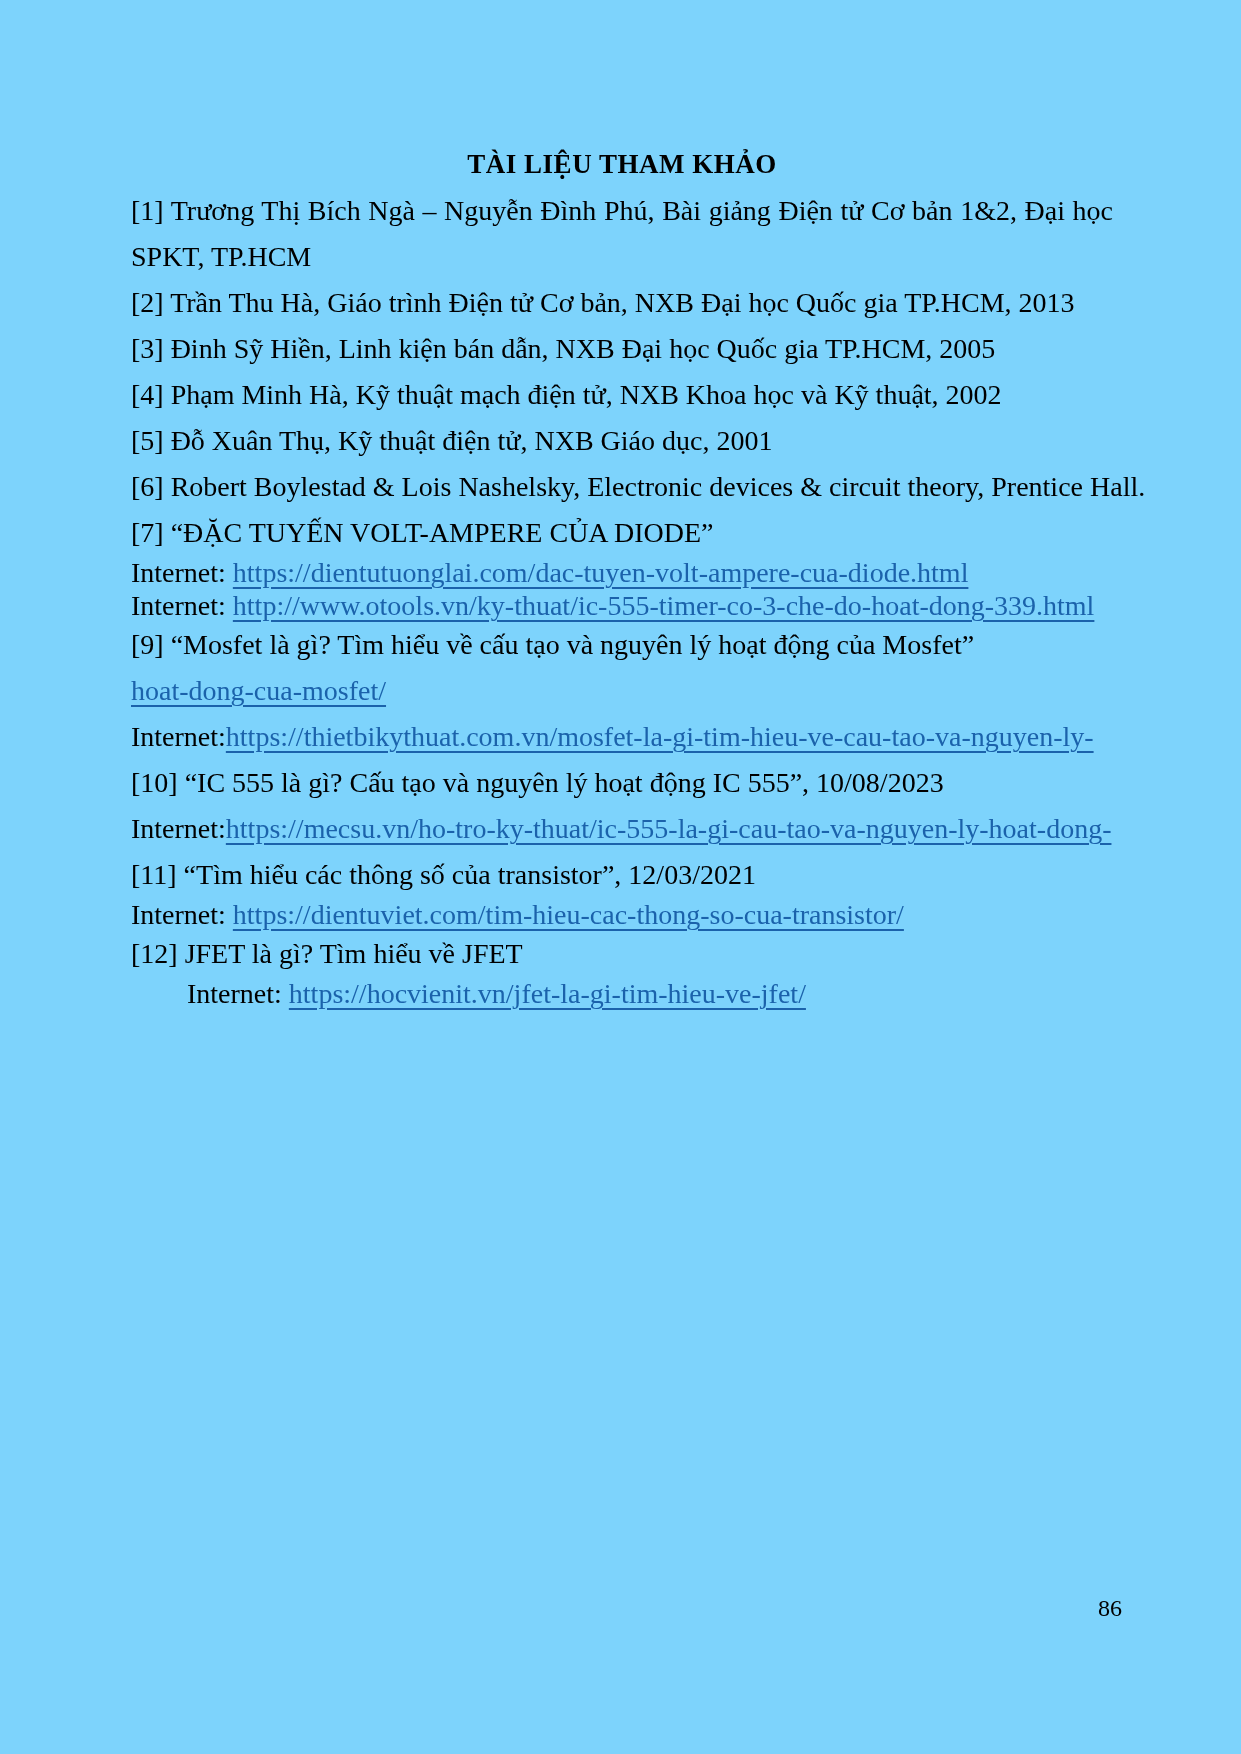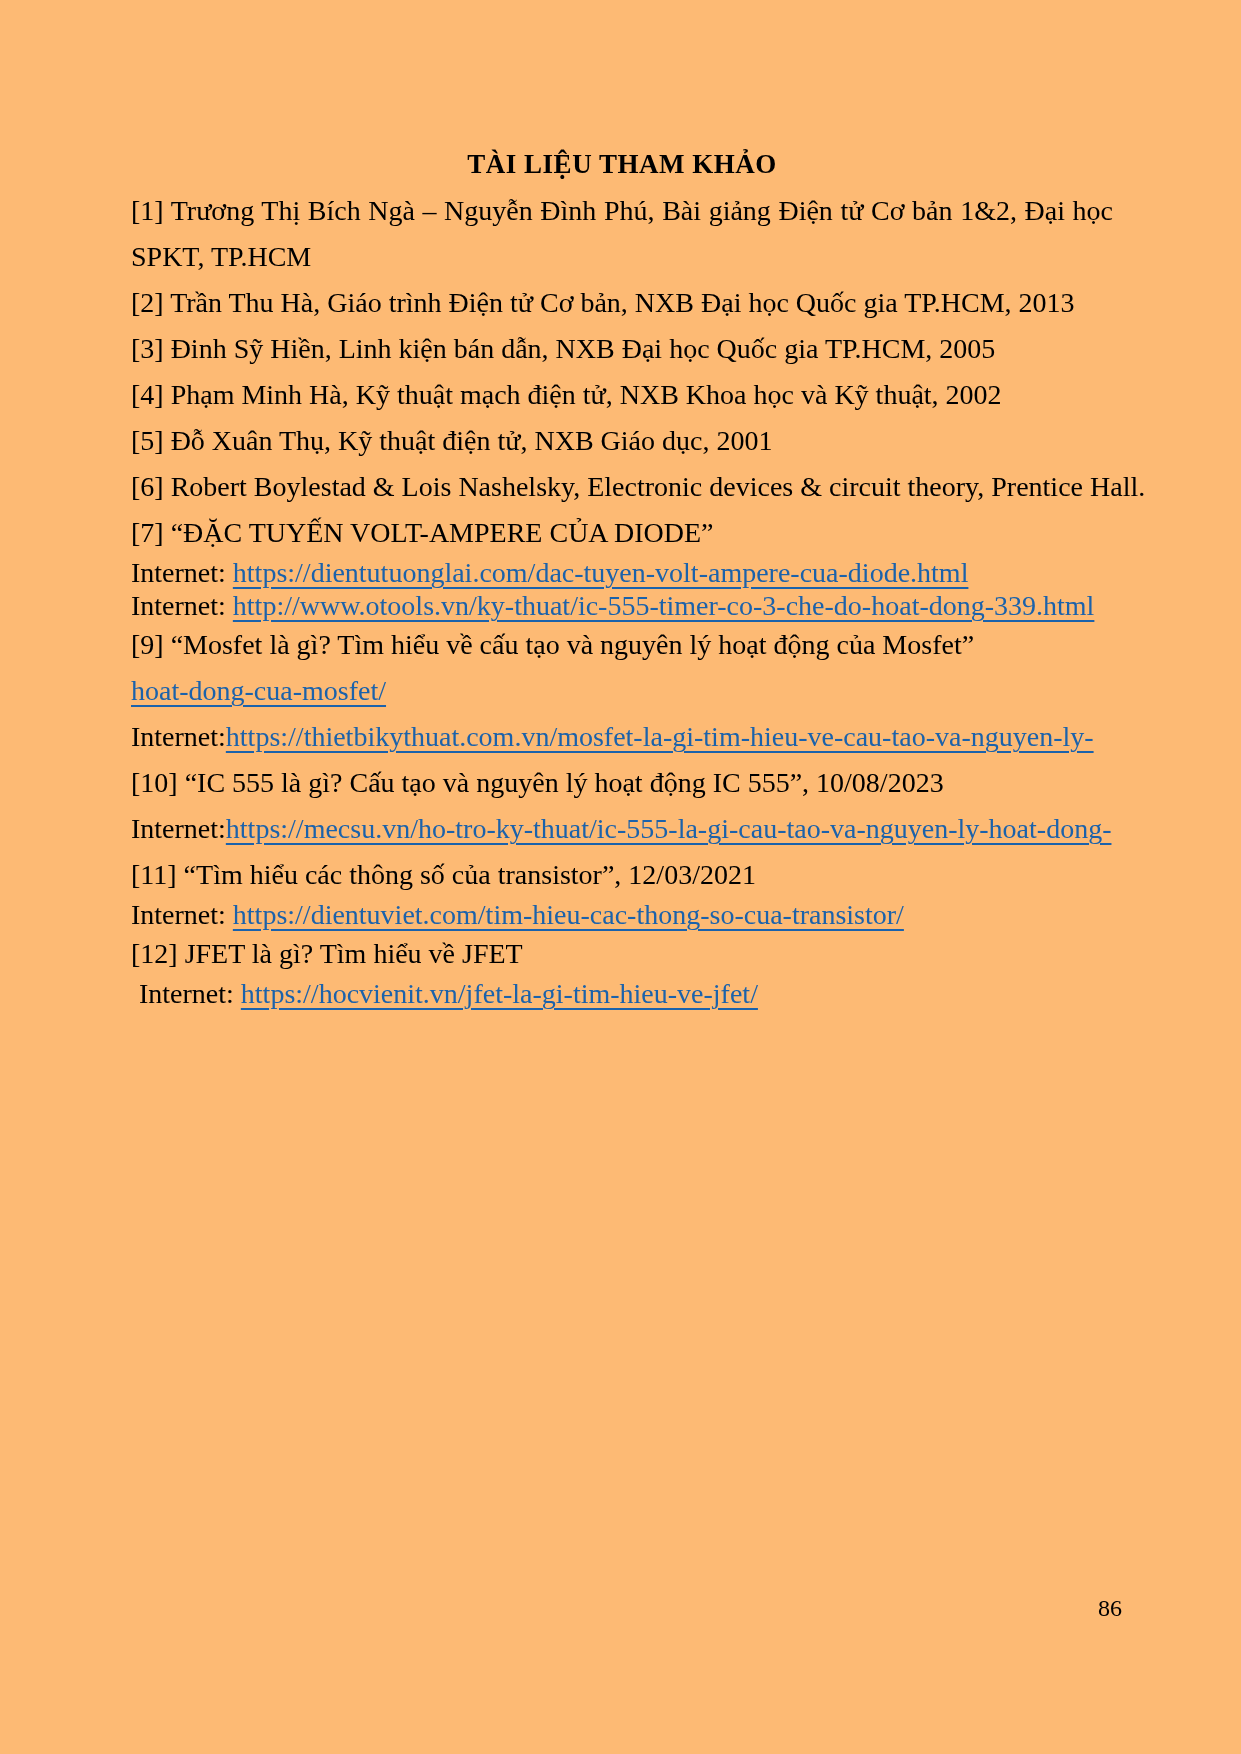--- a/index.html
+++ b/index.html
@@ -4,21 +4,21 @@
 <style>
   html, body {
     margin: 0;
     padding: 0;
     background: #ffffff;
   }
   .page {
     position: relative;
     width: 1241px;
     height: 1754px;
-    background: #fdba74;
+    background: #7dd3fc;
     font-family: "Liberation Serif", "DejaVu Serif", serif;
     color: #000000;
     overflow: hidden;
   }
   .content {
     position: absolute;
     left: 131px;
     top: 140px;
     width: 982px;
   }
@@ -34,21 +34,21 @@
     font-size: 28px;
     line-height: 46px;
     white-space: nowrap;
   }
   .line.just {
     white-space: normal;
     text-align: justify;
     text-align-last: justify;
   }
   .line.tight { line-height: 33px; }
-  .indent-sm { padding-left: 8px; }
+  .indent-sm { padding-left: 8px; margin-left: 48px; }
   a.doc-link, .link-quote {
     color: #1B62AB;
     text-decoration: none;
   }
   a.doc-link {
     text-decoration: underline;
     text-decoration-thickness: 1.5px;
     text-underline-offset: 5px;
     cursor: pointer;
   }

